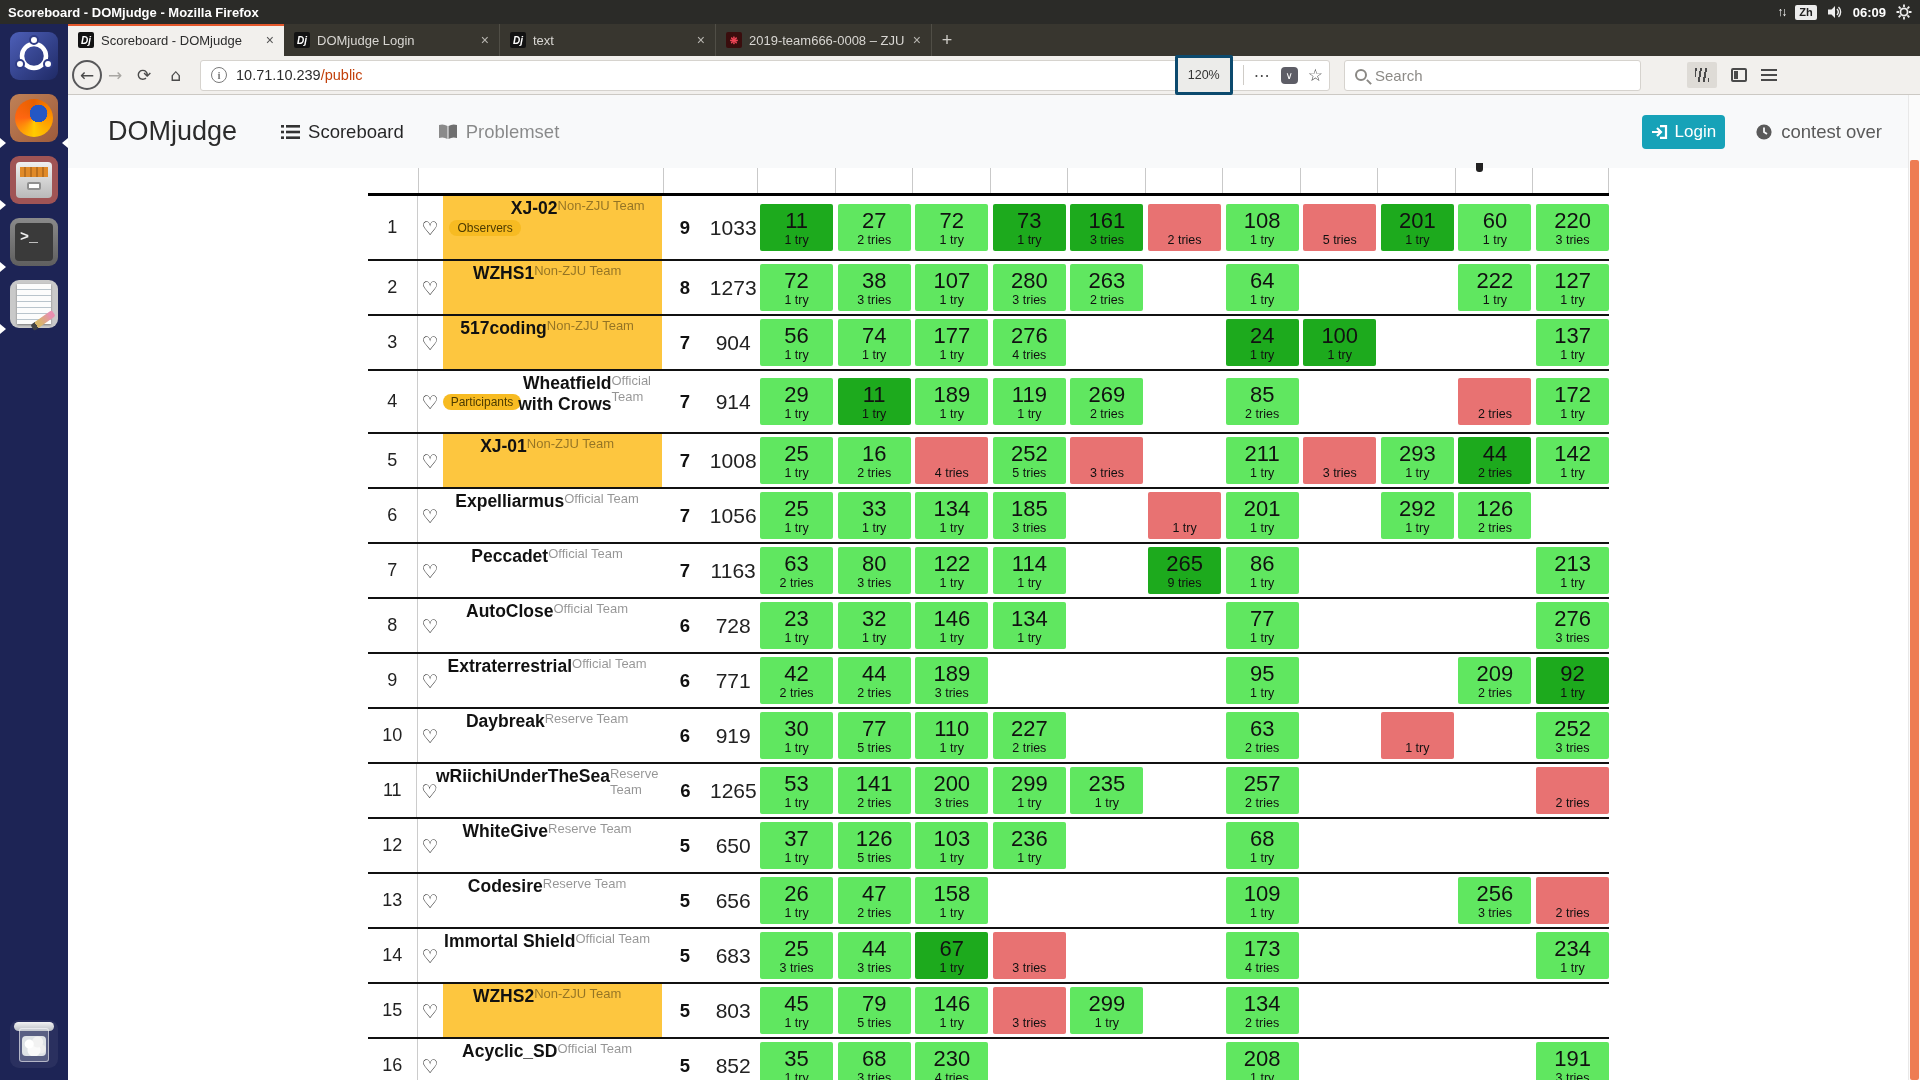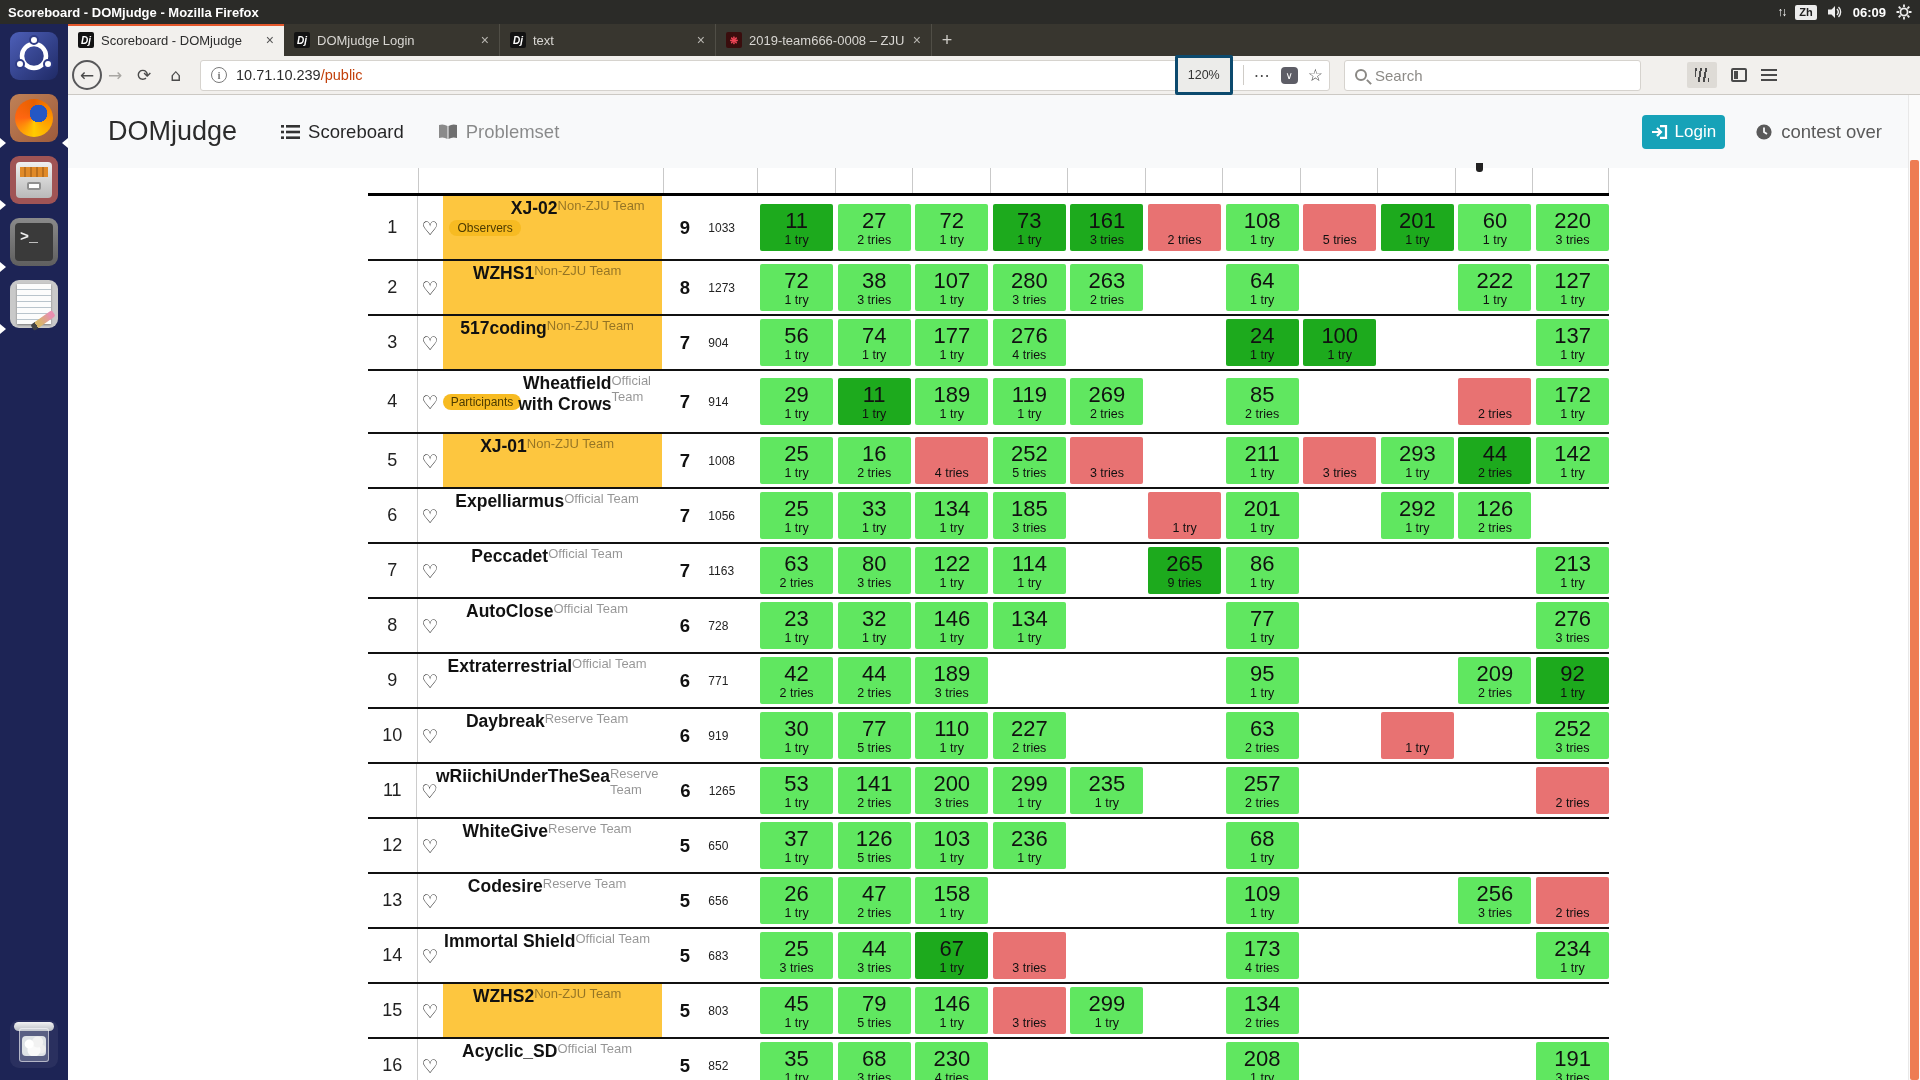--- a/index.html
+++ b/index.html
@@ -124,21 +124,21 @@
   .col-heart { width:25px; text-align:center; }
   .heart { font-family:"DejaVu Sans", sans-serif; font-size:19px; color:#1a1a1a; }
   .col-team { width:220px; align-self:stretch; display:flex; justify-content:center;
               padding:2px 10px 2px 0; }
   .col-team.hl { background:#fdc63f; }
   .cat-badge { align-self:center; margin-right:-10px; font-size:12px; color:#4d3b00; background:#f7bb22;
                border-radius:9px; padding:0 8px; line-height:16px; }
   .tname { text-align:right; font-size:17.5px; font-weight:bold; color:#111; line-height:21px; }
   .tcat { text-align:left; font-size:13px; color:rgba(0,0,0,.42); line-height:16px; }
   .col-solved { width:47px; text-align:center; font-size:18.5px; font-weight:bold; color:#111; }
-  .col-time { width:50px; text-align:left; font-size:12px; color:#222; }
+  .col-time { width:50px; text-align:center; font-size:21px; color:#222; }
   .probs { display:flex; gap:4.6px; margin-left:2px; }
   .pcell { width:73px; height:47px; border-radius:2px; display:flex; flex-direction:column;
            align-items:center; justify-content:center; }
   .pcell.empty { background:transparent; }
   .pcell.ok { background:#60e760; }
   .pcell.first { background:#1daa1d; }
   .pcell.fail { background:#e87272; }
   .pscore { font-size:22px; line-height:25px; color:#111; }
   .ptries { font-size:12.5px; line-height:15px; color:#111; }
 

